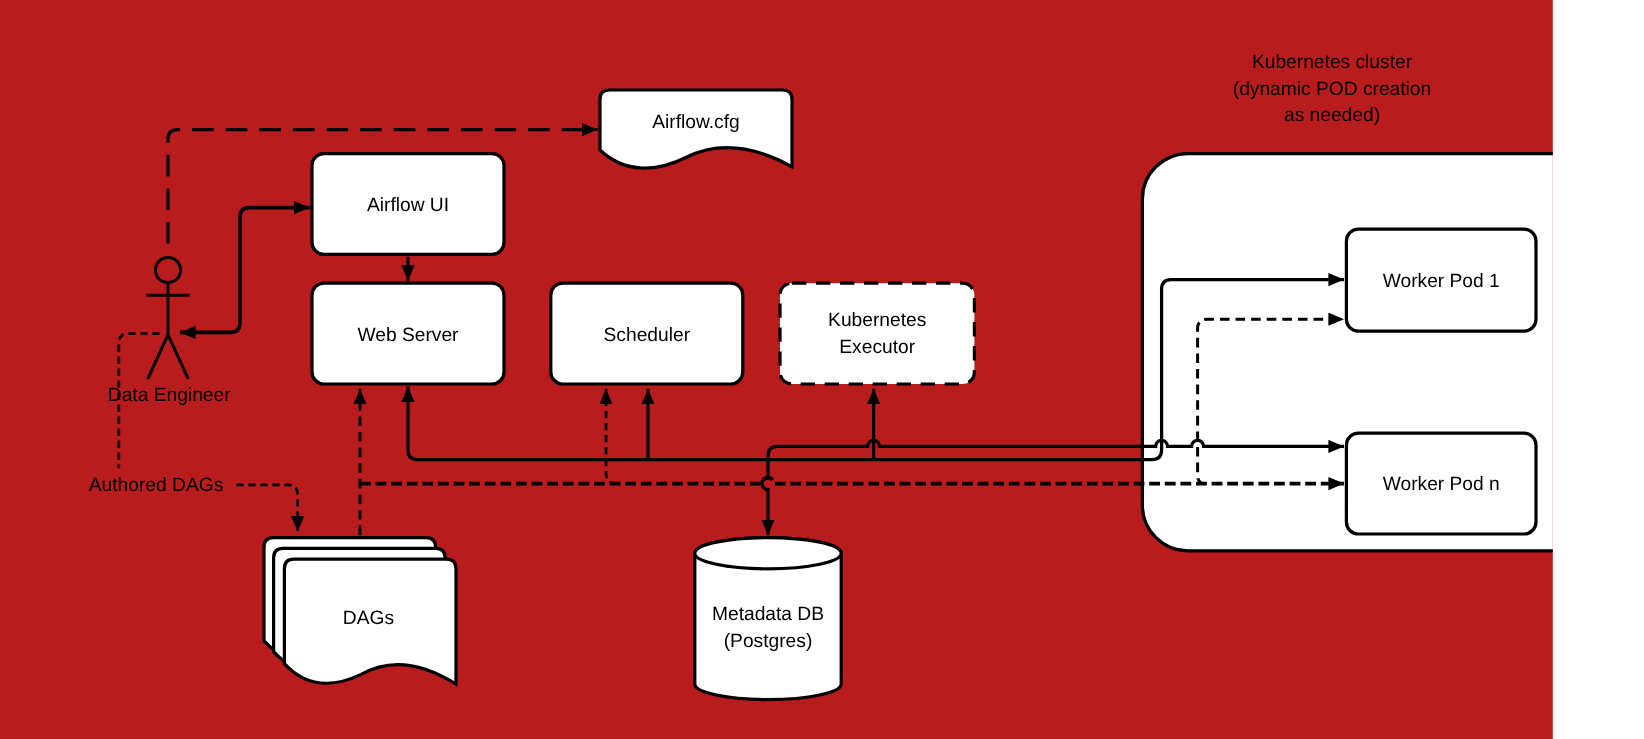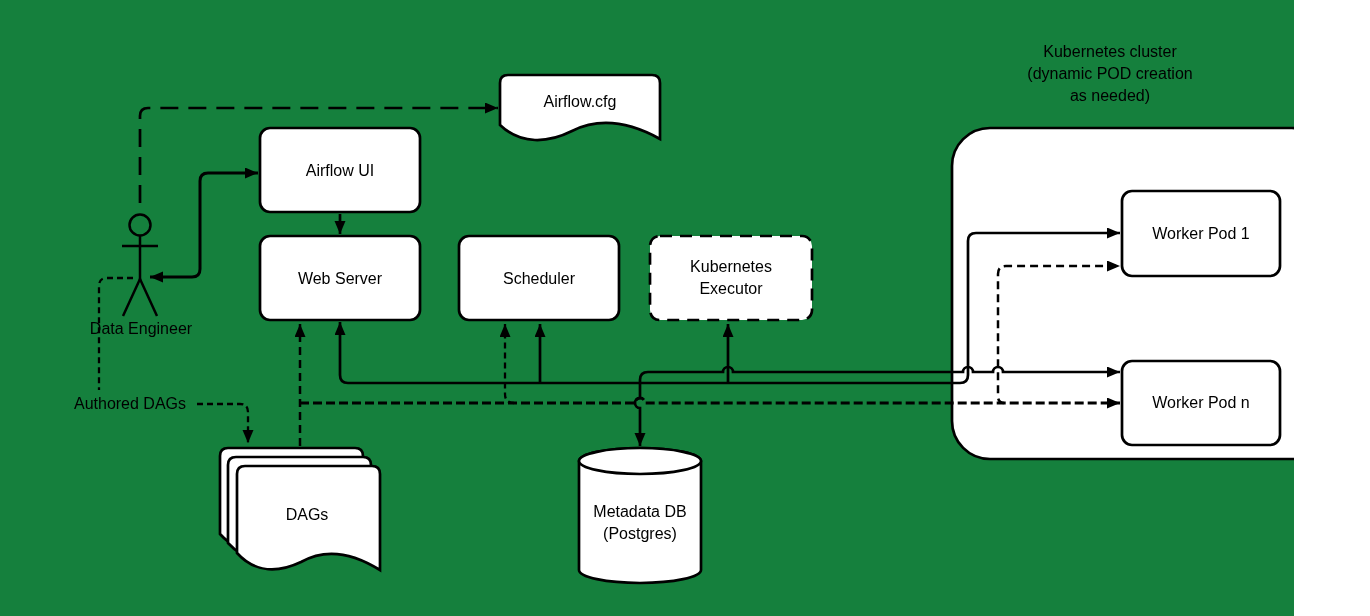--- a/index.html
+++ b/index.html
@@ -4,21 +4,21 @@
 <style>
   html, body {
     margin: 0;
     padding: 0;
     background: #ffffff;
   }
   .canvas {
     position: relative;
     width: 1294px;
     height: 616px;
-    background: #15803d;
+    background: #b91c1c;
     overflow: hidden;
   }
   svg {
     display: block;
   }
   svg text {
     font-family: "Liberation Sans", sans-serif;
     font-size: 16px;
     fill: #000000;
   }

